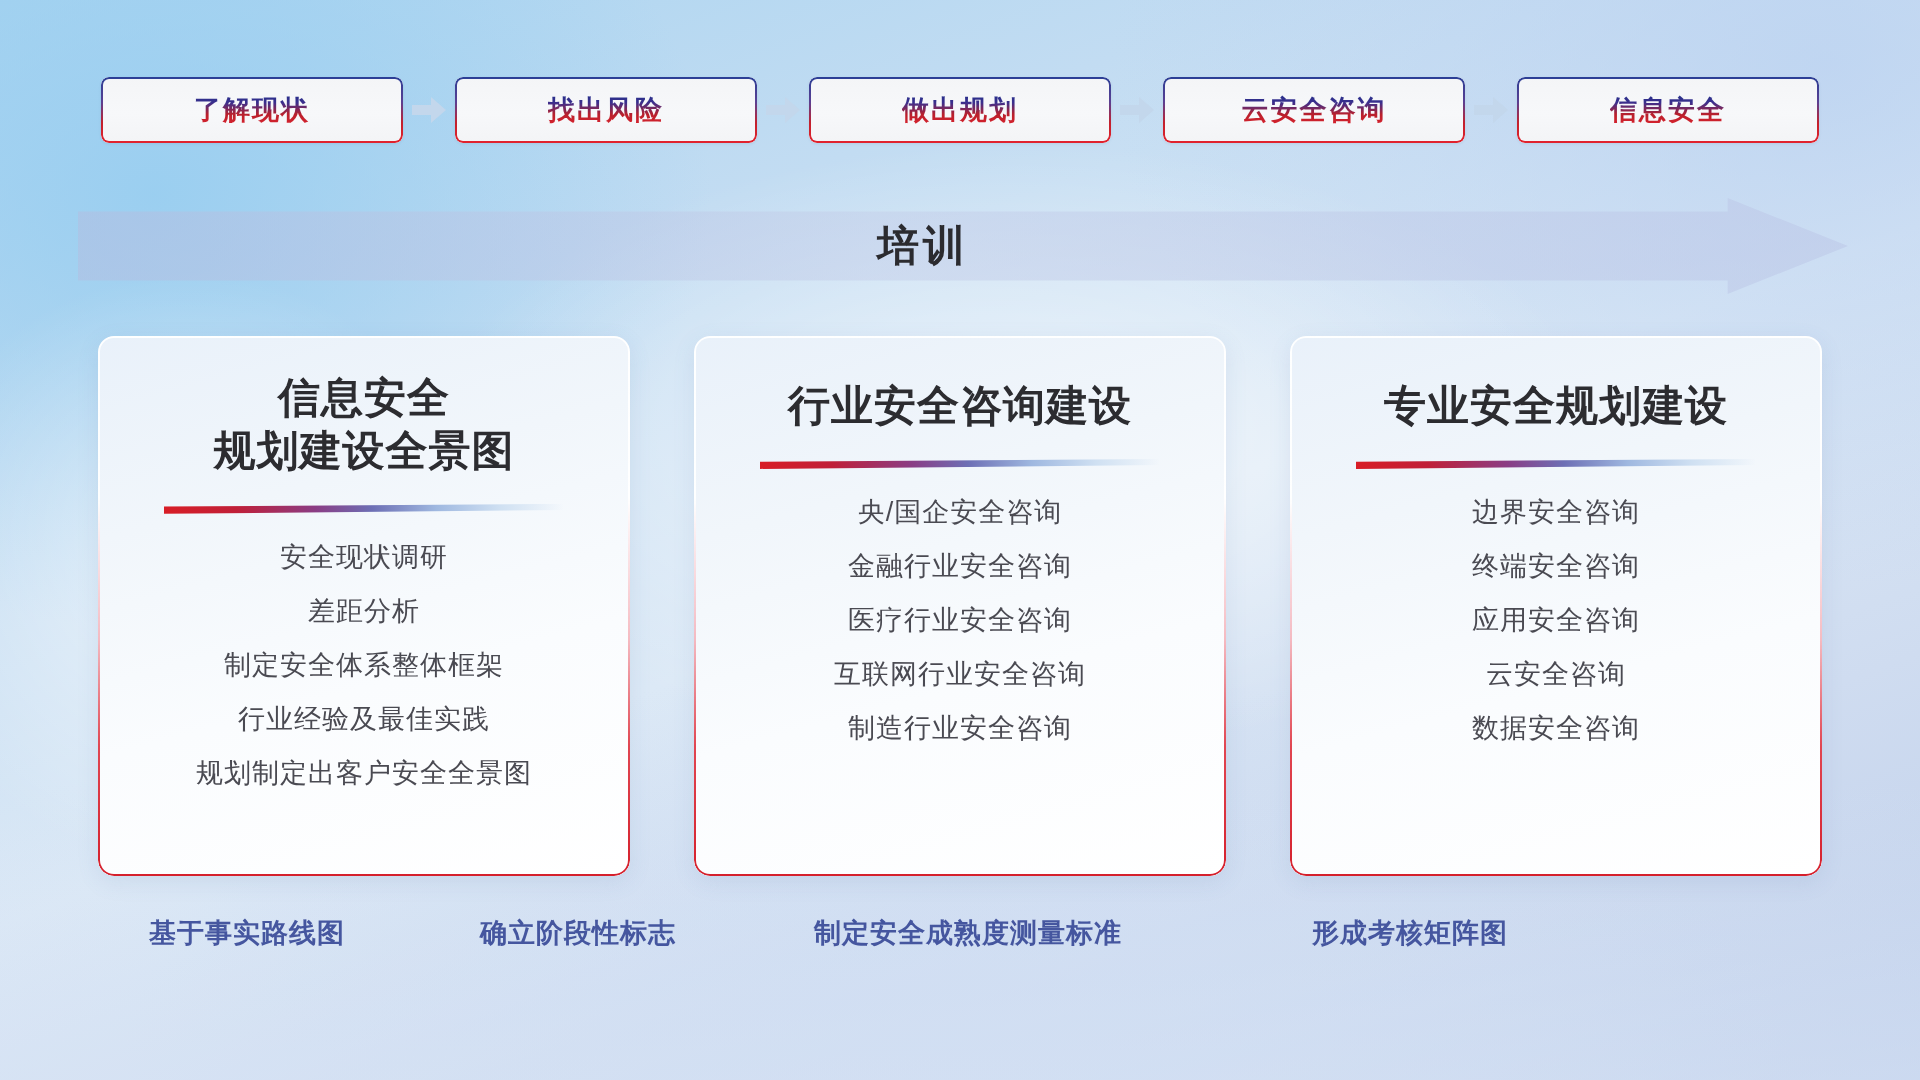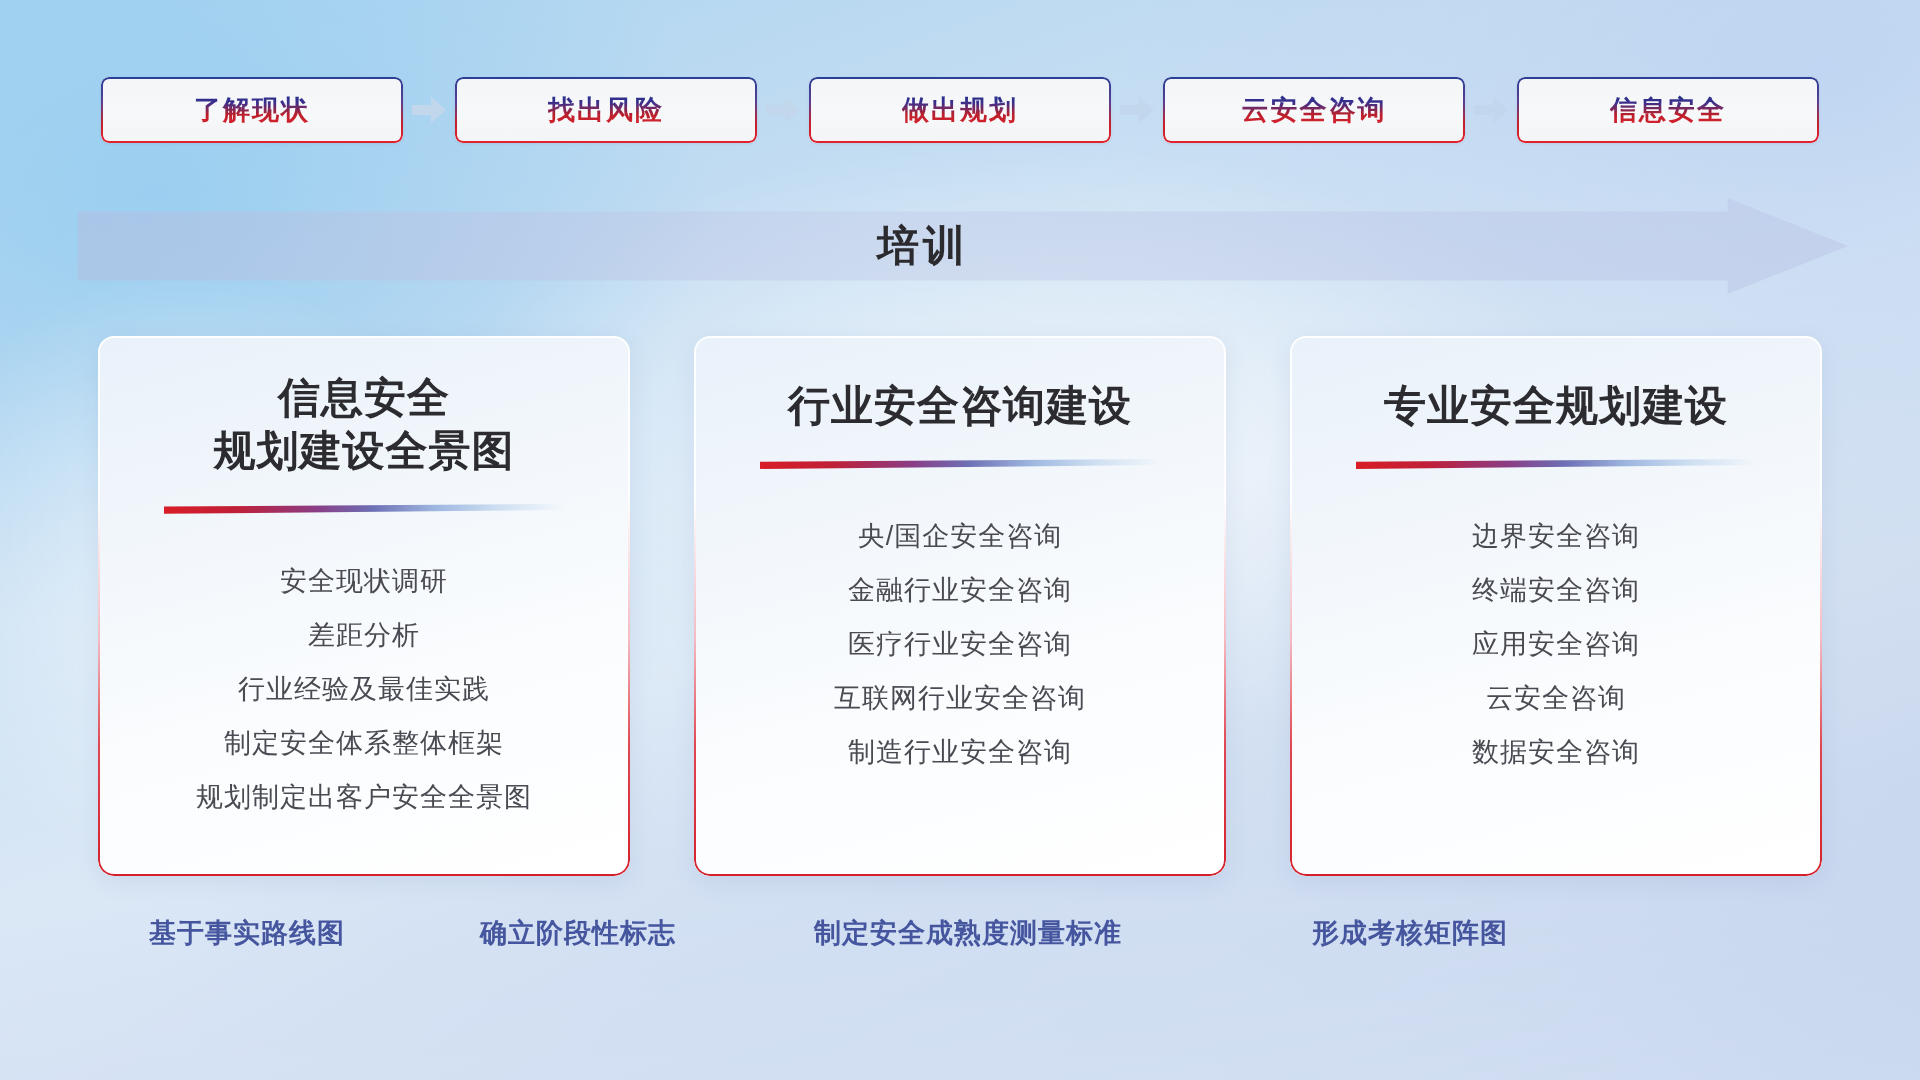--- a/index.html
+++ b/index.html
@@ -204,21 +204,21 @@
         #8a3d85 38%,
         #6d6fb5 52%,
         #9fb8e0 68%,
         #cfe0f2 84%,
         rgba(226,238,250,0) 100%);
     -webkit-clip-path: polygon(0 28%, 100% 0%, 100% 62%, 0 100%);
     clip-path: polygon(0 28%, 100% 0%, 100% 62%, 0 100%);
   }
 
   .card-list {
-    margin-top: 54px;
+    margin-top: 30px;
     list-style: none;
     padding: 0;
     width: 100%;
     text-align: center;
   }
   .card-list li {
     font-size: 27px;
     color: #4a4a52;
     line-height: 1;
     margin: 0 0 27px 0;
@@ -314,22 +314,22 @@
       <div class="card">
         <div class="card-inner">
           <div class="card-title two-line">信息安全
 规划建设全景图</div>
           <div class="divider">
               <div class="bar"></div>
             </div>
           <ul class="card-list">
             <li>安全现状调研</li>
             <li>差距分析</li>
+            <li>制定安全体系整体框架</li>
             <li>行业经验及最佳实践</li>
-            <li>制定安全体系整体框架</li>
             <li>规划制定出客户安全全景图</li>
           </ul>
         </div>
       </div>
     </div>
 
     <div class="card-wrap">
       <div class="card">
         <div class="card-inner">
           <div class="card-title">行业安全咨询建设</div>

